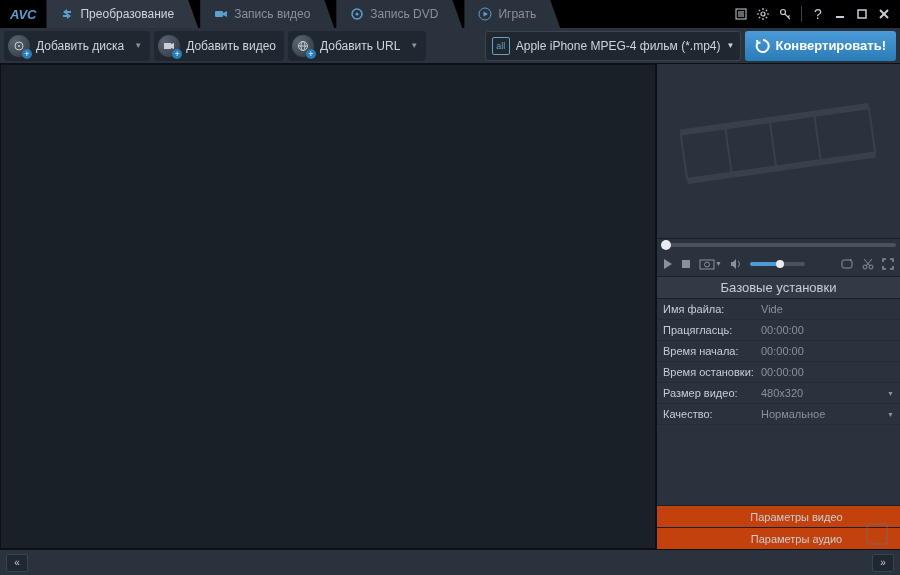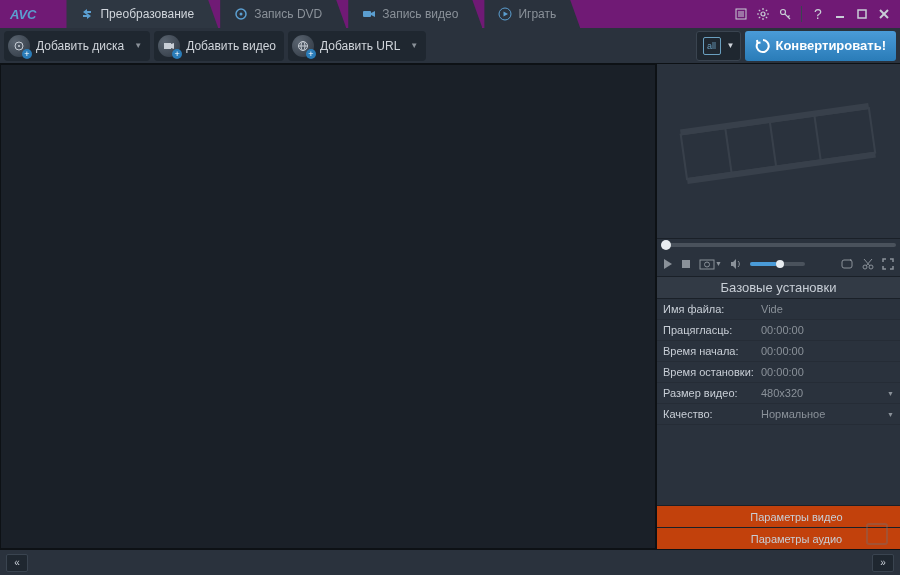--- a/index.html
+++ b/index.html
@@ -1,19 +1,19 @@
 <!DOCTYPE html>
 <html><head>
 <meta charset="utf-8">
 <style>
 * { margin: 0; padding: 0; box-sizing: border-box; font-family: Arial, sans-serif; }
 body { width: 900px; height: 575px; background: #1a2028; overflow: hidden; position: relative; }
 
 
-.titlebar { height: 28px; background: #701a75; display: flex; align-items: center; gap: 20px; }
+.titlebar { height: 28px; background: #000000; display: flex; align-items: center; }
 .logo { color: #5b9ed0; font-weight: bold; font-size: 13px; padding: 0 10px; font-style: italic; }
 .tabs { display: flex; flex: 1; height: 28px; }
 .tab { display: flex; align-items: center; gap: 6px; padding: 0 14px; color: #8a9199; font-size: 12px; position: relative; cursor: pointer; background: #2a323d; margin-right: 2px; clip-path: polygon(0 0, calc(100% - 10px) 0, 100% 100%, 0 100%); padding-right: 24px;}
 .tab.active { background: #2e3742; color: #d0d5db; justify-content: center; }
 .tab-icon { width: 14px; height: 14px; display: flex; align-items: center; justify-content: center; }
 .winctrl { display: flex; align-items: center; gap: 2px; padding-right: 6px; }
 .winbtn { width: 20px; height: 20px; display: flex; align-items: center; justify-content: center; color: #c8ced6; cursor: pointer; font-size: 14px; }
 
 
 .toolbar { height: 36px; background: #2a323d; display: flex; align-items: center; padding: 0 4px; gap: 4px; border-bottom: 1px solid #0d1115;}
@@ -73,35 +73,35 @@
     <div class="tab active">
       <span class="tab-icon">
         <svg width="14" height="14" viewBox="0 0 14 14">
             <path d="M3 5 L7 2 L7 4 L11 4 L11 6 L7 6 L7 8 Z M11 9 L7 12 L7 10 L3 10 L3 8 L7 8 L7 6 Z" fill="#5b9ed0"></path>
           </svg>
       </span>
       <span>Преобразование</span>
     </div>
     <div class="tab">
       <span class="tab-icon">
-        <svg width="14" height="14" viewBox="0 0 14 14">
-            <circle cx="7" cy="7" r="5" fill="none" stroke="#5b9ed0" stroke-width="1.5"></circle>
-            <circle cx="7" cy="7" r="1.5" fill="#5b9ed0"></circle>
-          </svg>
-      </span>
-      <span>Запись DVD</span>
-    </div>
-    <div class="tab">
-      <span class="tab-icon">
         <svg width="14" height="10" viewBox="0 0 14 10">
             <rect x="1" y="2" width="8" height="6" rx="1" fill="#5b9ed0"></rect>
             <path d="M9 4 L13 2 L13 8 L9 6 Z" fill="#5b9ed0"></path>
           </svg>
       </span>
       <span>Запись видео</span>
+    </div>
+    <div class="tab">
+      <span class="tab-icon">
+        <svg width="14" height="14" viewBox="0 0 14 14">
+            <circle cx="7" cy="7" r="5" fill="none" stroke="#5b9ed0" stroke-width="1.5"></circle>
+            <circle cx="7" cy="7" r="1.5" fill="#5b9ed0"></circle>
+          </svg>
+      </span>
+      <span>Запись DVD</span>
     </div>
     <div class="tab">
       <span class="tab-icon">
         <svg width="14" height="14" viewBox="0 0 14 14">
             <circle cx="7" cy="7" r="6" fill="none" stroke="#5b9ed0" stroke-width="1"></circle>
             <path d="M5.5 4.5 L10 7 L5.5 9.5 Z" fill="#5b9ed0"></path>
           </svg>
       </span>
       <span>Играть</span>
     </div>
@@ -176,20 +176,21 @@
           <ellipse cx="6" cy="6" rx="2" ry="4.5" fill="none" stroke="#c8ced6"></ellipse>
           <line x1="1.5" y1="6" x2="10.5" y2="6" stroke="#c8ced6"></line>
         </svg>
       </div>
     <span class="lbl">Добавить URL</span>
     <span class="caret">▼</span>
   </div>
   <div class="spacer"></div>
   <div class="profile-sel">
     <div class="ico">all</div>
+    <span class="txt">Apple iPhone MPEG-4 фильм (*.mp4)</span>
     <span class="caret">▼</span>
   </div>
   <div class="convert-btn">
     <svg width="16" height="16" viewBox="0 0 16 16">
         <path d="M8 2 A6 6 0 1 1 2.5 5 M2 2 L2.5 5 L5.5 4.5" fill="none" stroke="#fff" stroke-width="2"></path>
       </svg>
     <span>Конвертировать!</span>
   </div>
 </div>
 

